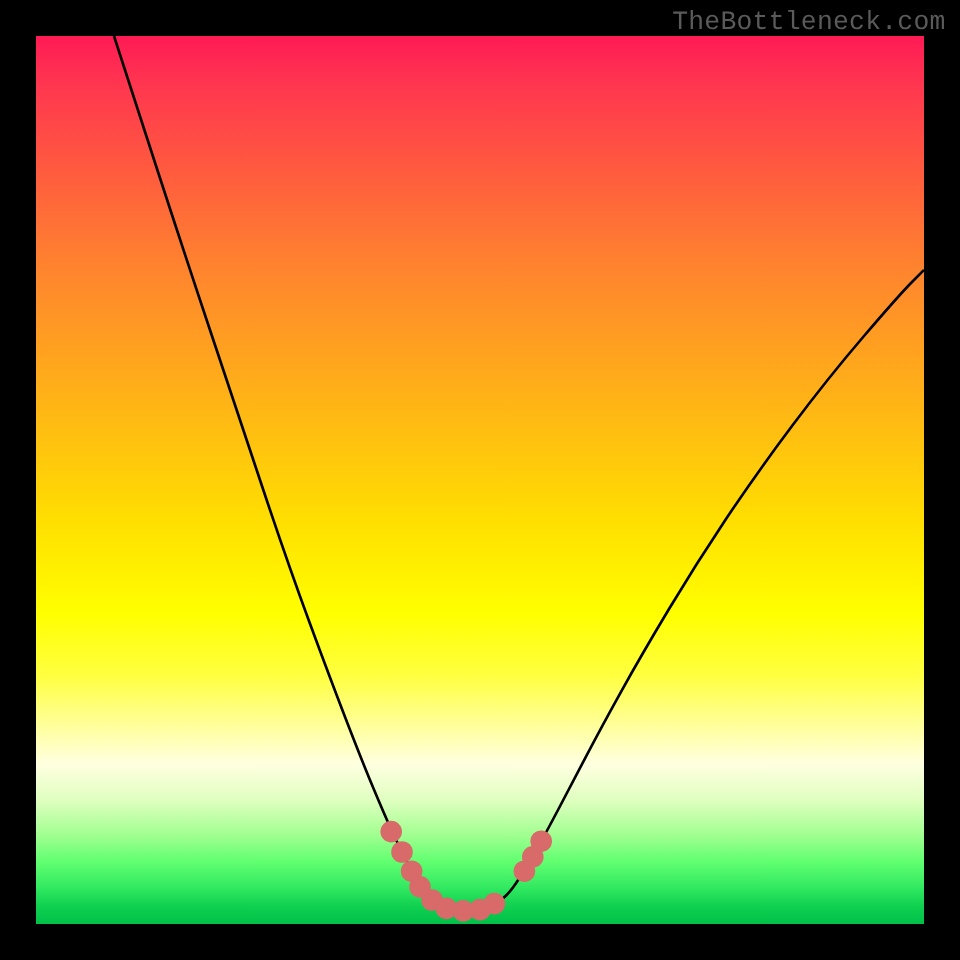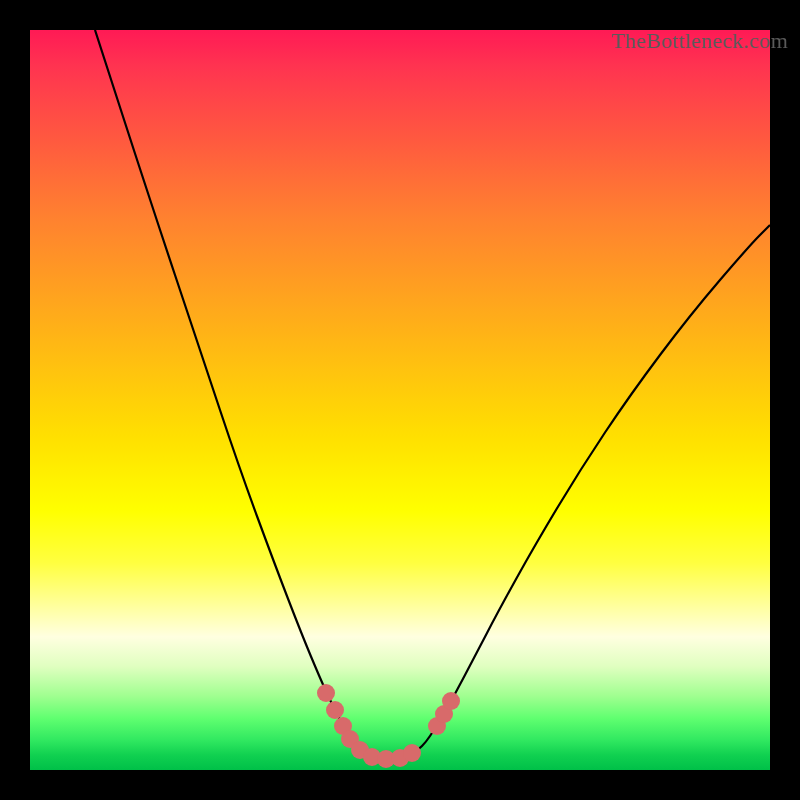--- a/index.html
+++ b/index.html
@@ -34,26 +34,25 @@
       #60ff70 93%,
       #30e860 96%,
       #10d050 98%,
       #00c048 100%
     );
   }
   .watermark {
     position: absolute;
     top: 6px;
     right: 12px;
-    font-family: Liberation Serif, serif;
+    font-family: Liberation Mono, monospace;
     font-size: 22px;
     color: #5a5a5a;
     font-weight: 500;
     letter-spacing: 0.2px;
-    margin-top: 22px;
   }
   svg.curve {
     position: absolute;
     left: 0;
     top: 0;
     width: 740px;
     height: 740px;
   }
 </style>
 </head>

